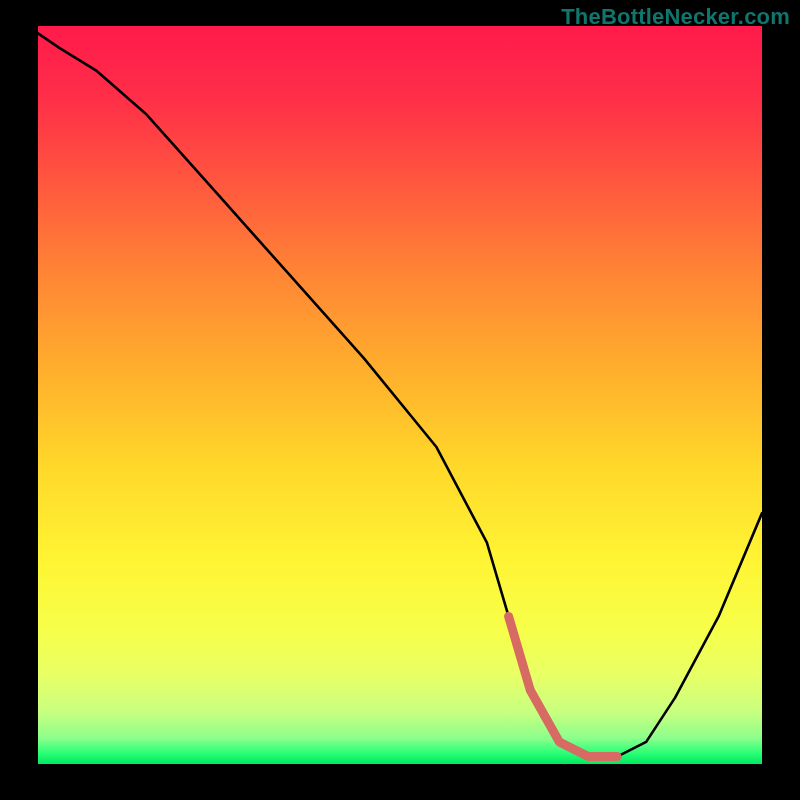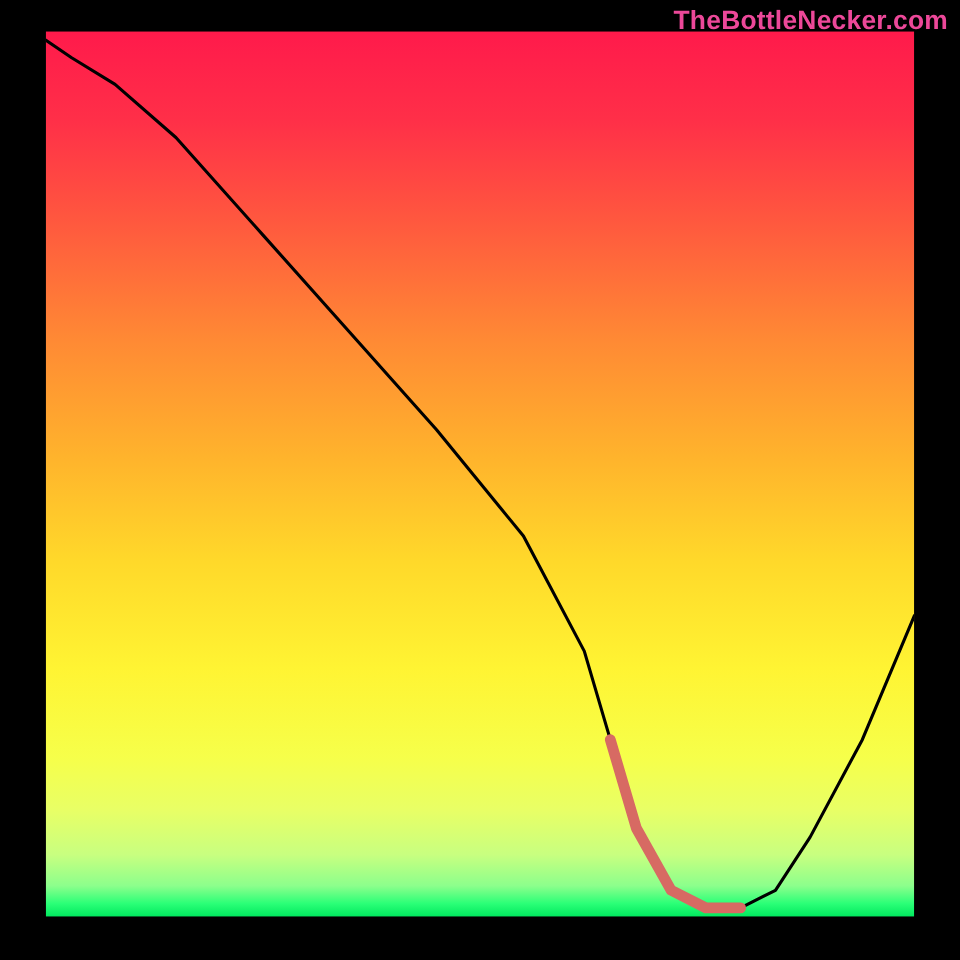--- a/index.html
+++ b/index.html
@@ -14,21 +14,21 @@
   .frame {
     position: relative;
     width: 800px;
     height: 800px;
     background: #000;
   }
   .watermark {
     position: absolute;
     top: 4px;
     right: 10px;
-    color: #ec4899;
+    color: #0f766e;
     font-size: 22px;
     font-weight: bold;
     letter-spacing: 0.2px;
     z-index: 3;
   }
   .plot-area {
     position: absolute;
     left: 38px;
     top: 26px;
     width: 724px;

